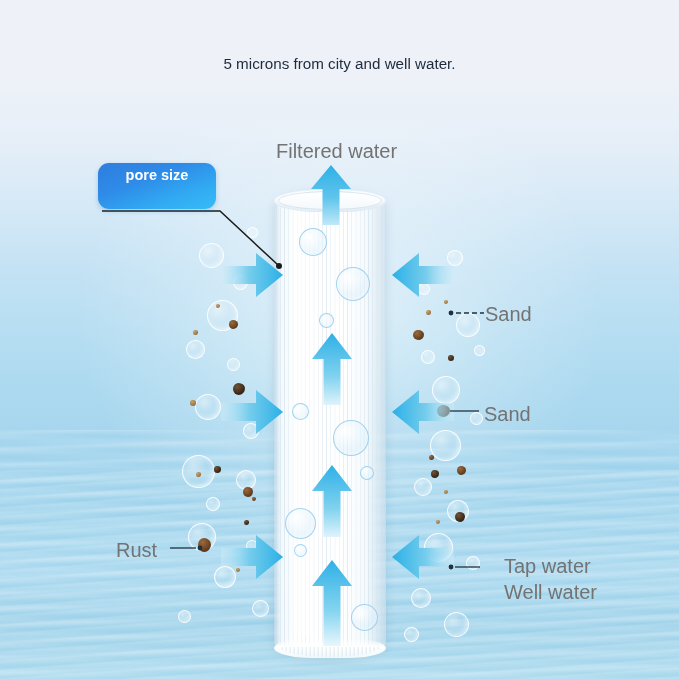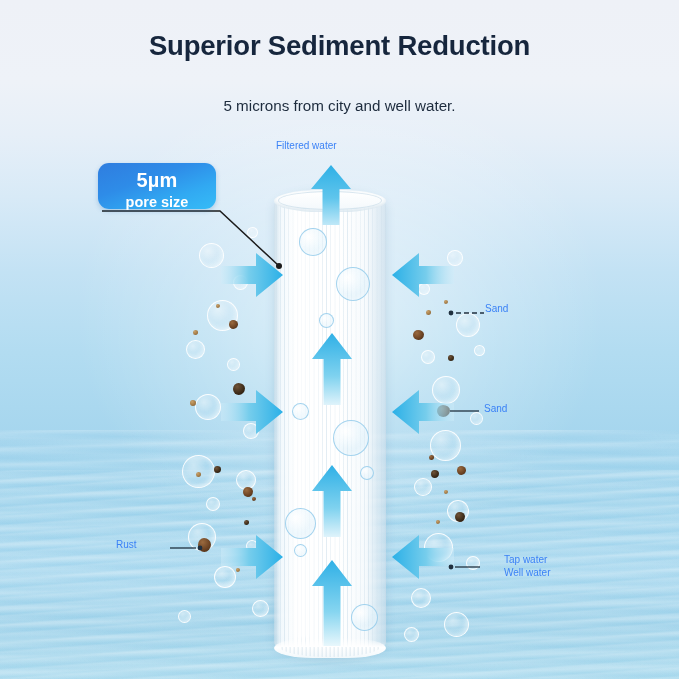--- a/index.html
+++ b/index.html
@@ -177,22 +177,22 @@
     pointer-events: none;
   }
 
   
   .arrow { position: absolute; }
   .arrow svg { display: block; overflow: visible; }
 
   
   .label {
     position: absolute;
-    font-size: 10px;
-    color: #3b82f6;
+    font-size: 20px;
+    color: #737373;
     white-space: nowrap;
   }
   .label.two-line { line-height: 1.28; margin-left: 22px; }
 
   .leader { position: absolute; }
   .leader svg { display: block; overflow: visible; }
 
   
   .badge {
     position: absolute;
@@ -255,21 +255,20 @@
 <body>
 
 <div id="stage">
 
   <div class="bg-base"></div>
   <div class="bg-water"></div>
   <div class="bg-water2"></div>
   <div class="bg-glow"></div>
 
   <div class="headings">
-    <h1 class="title">Superior Sediment Reduction</h1>
     <p class="subtitle">
       <br>
       <span>5 microns from city and well water.</span>
     </p>
   </div>
 
   <div class="deco">
     <div class="bubble" style="left:199px;top:243px;width:23px;height:23px;"></div>
     <div class="bubble" style="left:233px;top:275px;width:13px;height:13px;"></div>
     <div class="bubble" style="left:247px;top:227px;width:9px;height:9px;"></div>
@@ -479,21 +478,20 @@
   </div>
 
   <div class="leader" style="left:100px;top:205px;">
     <svg width="190" height="70" viewBox="0 0 190 70">
       <path d="M2 6 L120 6 L178 60" stroke="#1b1b1b" stroke-width="1.5" fill="none"></path>
       <circle cx="179" cy="61" r="3" fill="#1b1b1b"></circle>
     </svg>
   </div>
 
   <div class="badge">
-    <div class="badge-main">5µm</div>
     <div class="badge-sub">pore size</div>
   </div>
 
   <div class="label" style="left:276px;top:140px;">Filtered water</div>
 
   <div class="leader" style="left:448px;top:306px;">
     <svg width="40" height="14" viewBox="0 0 40 14">
       <circle cx="3" cy="7" r="2.4" fill="#20303f"></circle>
       <path d="M8 7 L36 7" stroke="#20303f" stroke-width="1.3" stroke-dasharray="5 3" fill="none"></path>
     </svg>

